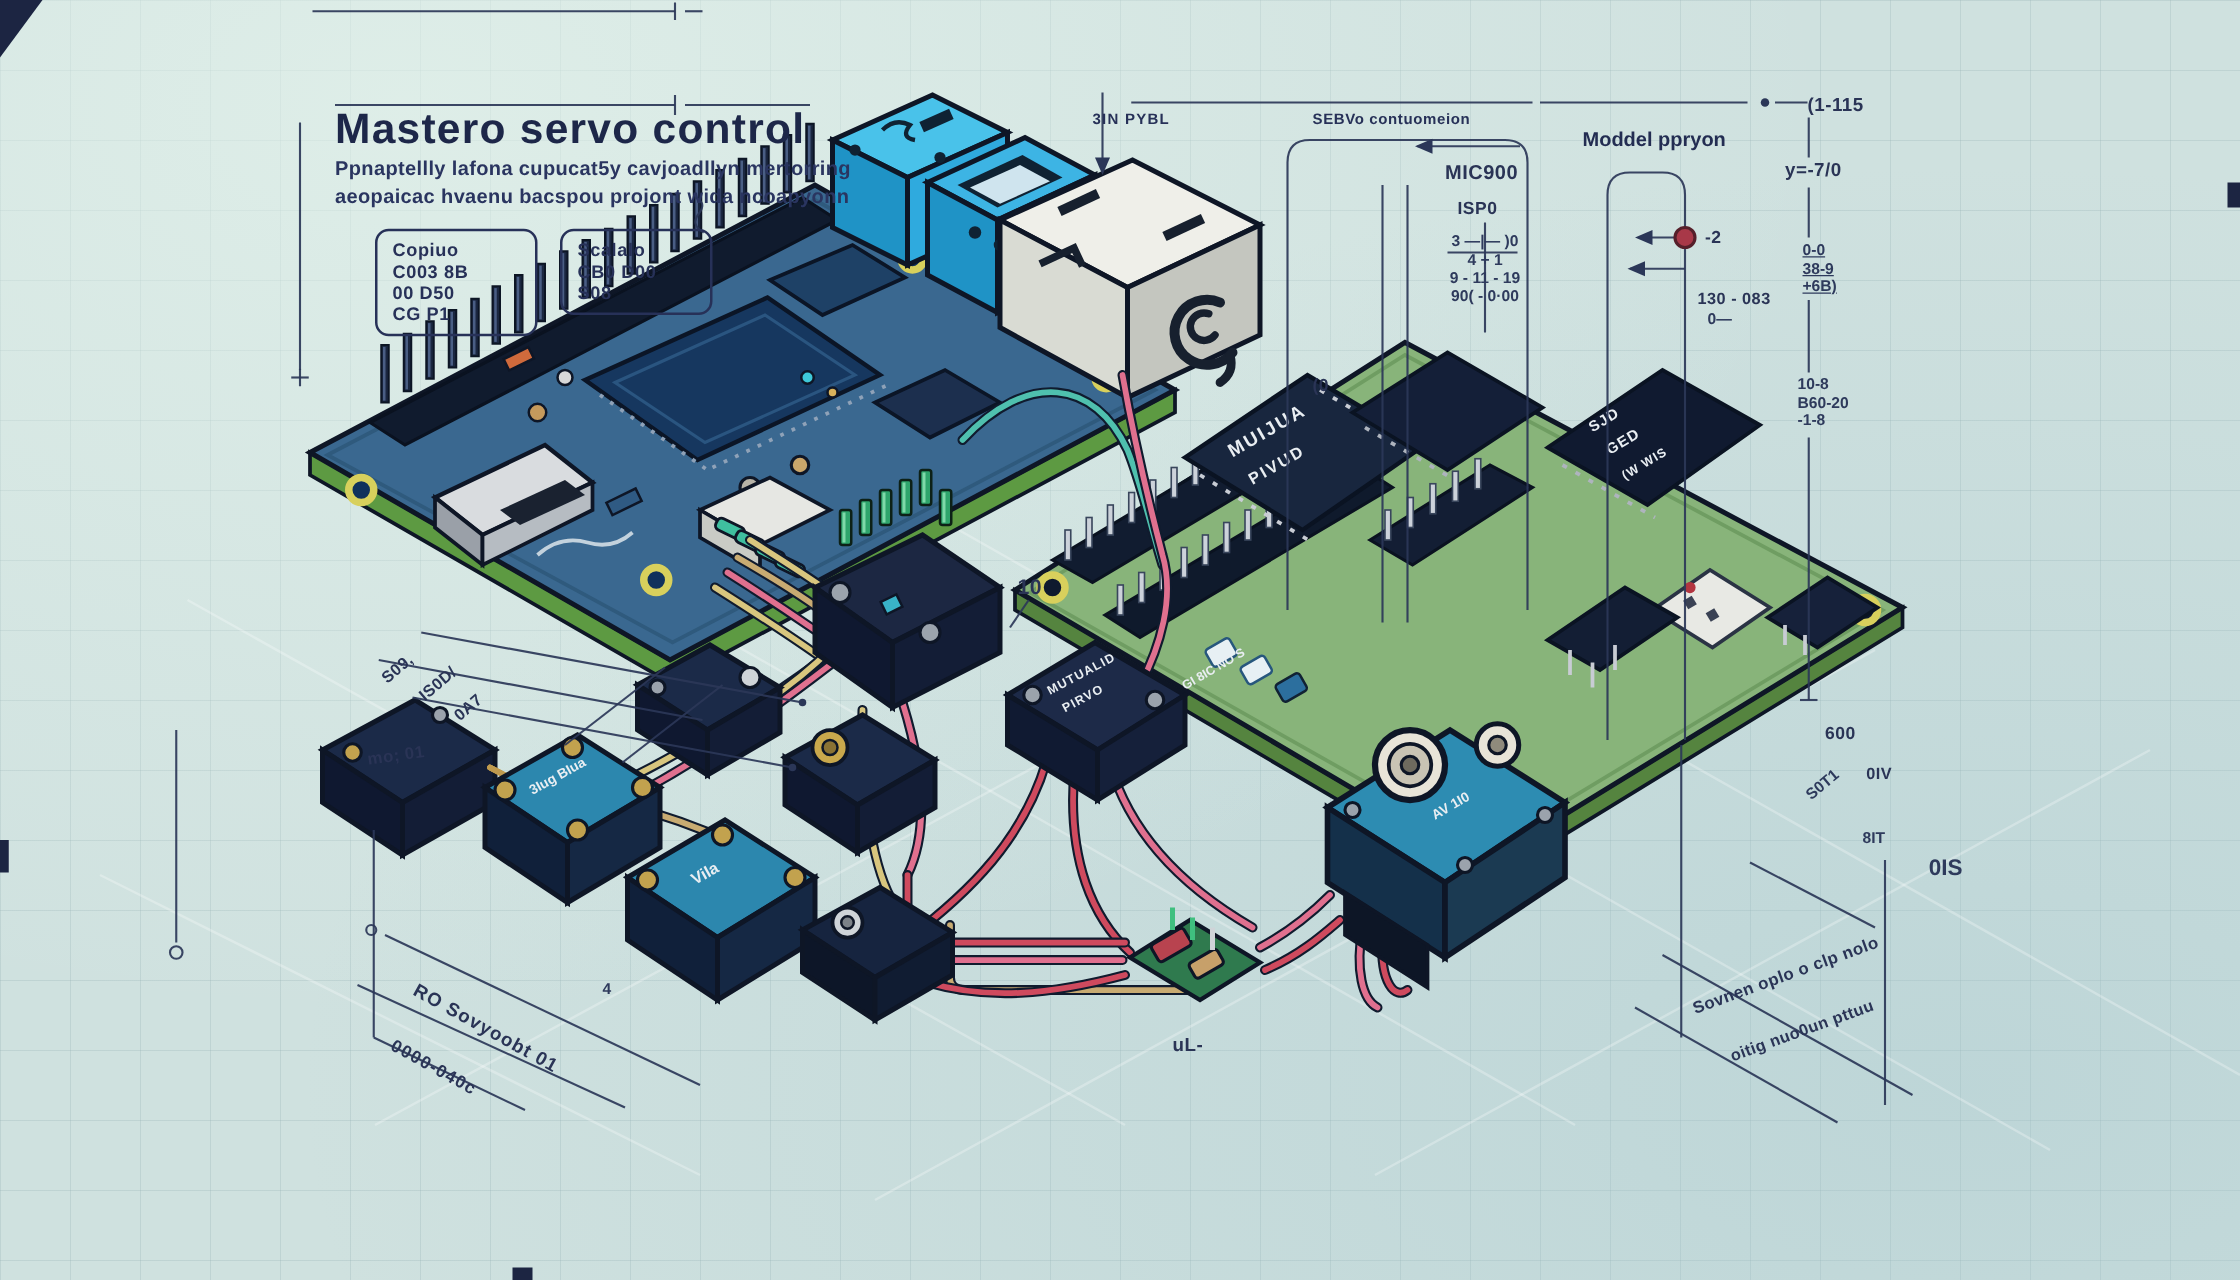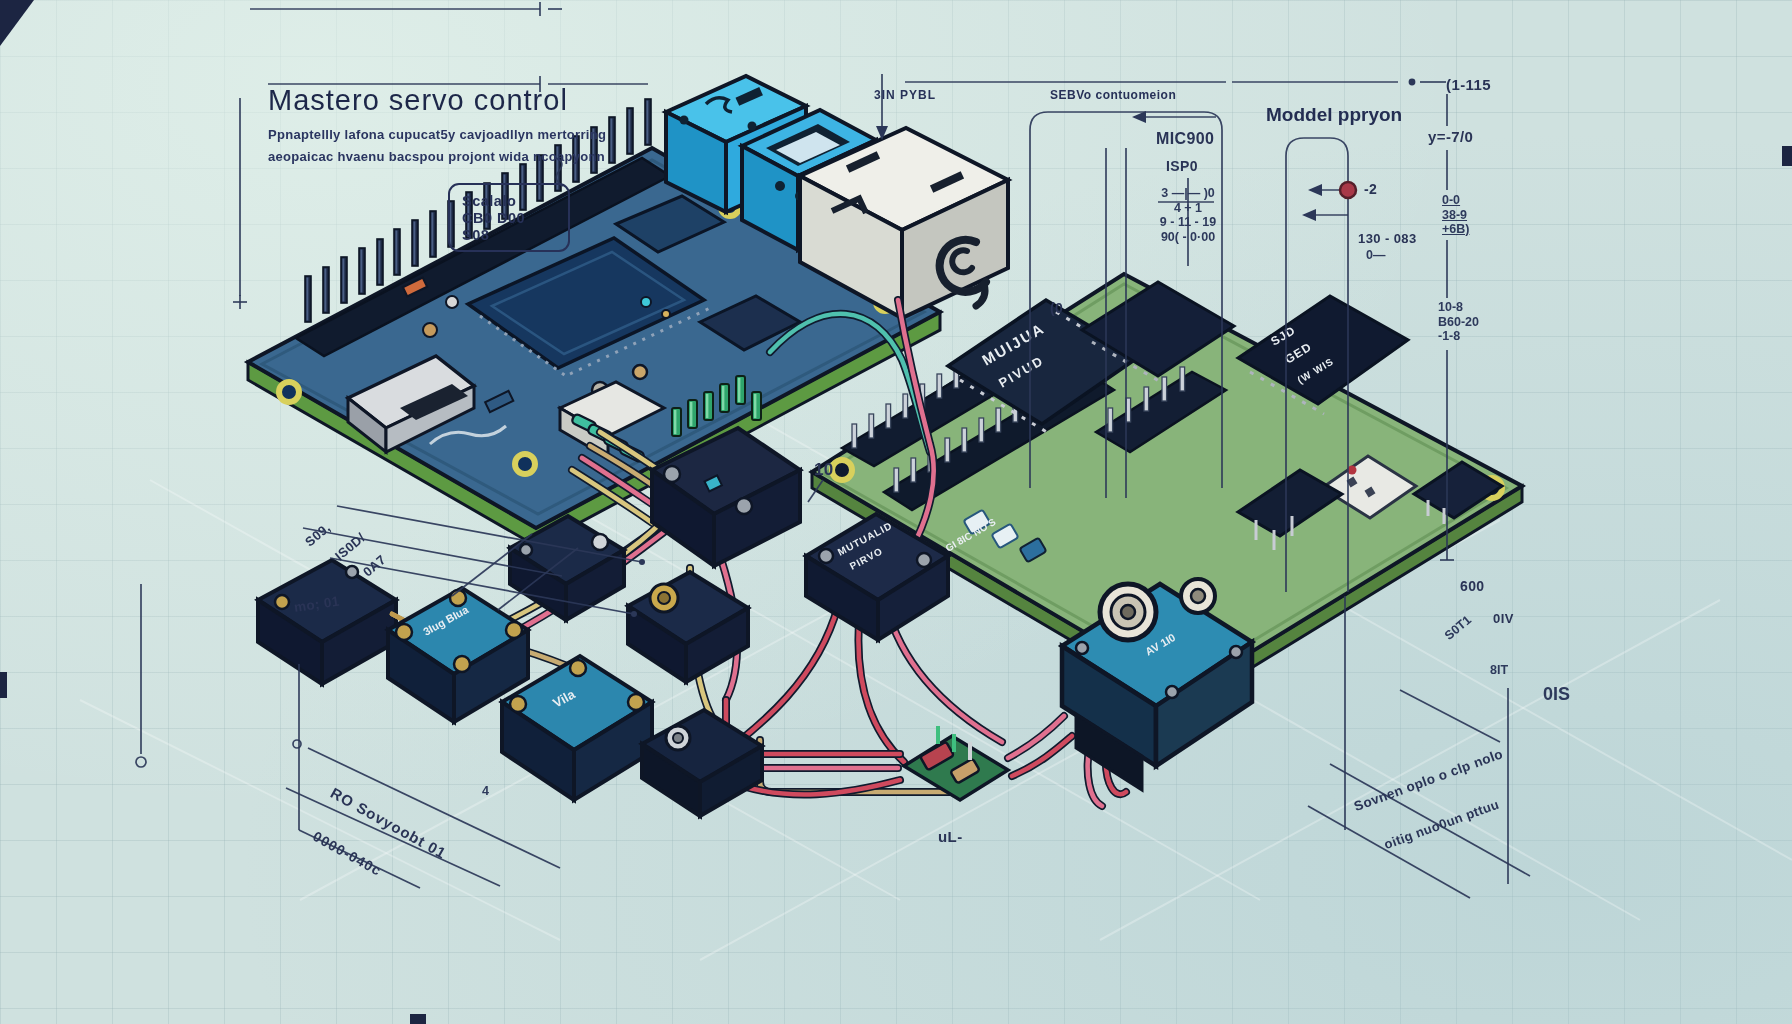--- a/index.html
+++ b/index.html
@@ -9,22 +9,22 @@
     background-color:#cfe1df;
     background-image:
       radial-gradient(ellipse at 18% 8%, rgba(232,246,238,0.6), transparent 55%),
       radial-gradient(ellipse at 88% 85%, rgba(160,195,203,0.38), transparent 60%),
       linear-gradient(rgba(148,176,178,0.28) 1px, transparent 1px),
       linear-gradient(90deg, rgba(148,176,178,0.28) 1px, transparent 1px);
     background-size:auto,auto,56px 56px,56px 56px;
   }
   svg.art{position:absolute;left:0;top:0;}
   .lbl{position:absolute;color:#222c52;white-space:nowrap;transform-origin:left top;}
-  .ttl{font-size:29px;font-weight:normal;letter-spacing:1px;color:#1d2749;}
-  .sub{font-size:13px;font-weight:bold;color:#2a3560;letter-spacing:0.3px;}
+  .ttl{font-size:34px;font-weight:bold;letter-spacing:1px;color:#1d2749;}
+  .sub{font-size:16px;font-weight:bold;color:#2a3560;letter-spacing:0.3px;}
   .boxed{position:absolute;border:2.5px solid #273158;border-radius:11px;padding:8px 10px 6px 12px;color:#273158;}
   .boxed div{font-size:14.5px;font-weight:bold;line-height:17px;letter-spacing:0.5px;}
   .dim{font-size:13px;color:#2a3456;font-weight:bold;letter-spacing:0.4px;}
   .dims{font-size:12.5px;color:#2e3a5c;font-weight:bold;line-height:14px;}
   .toplab{font-size:12px;font-weight:bold;color:#273158;letter-spacing:1px;}
   .stack div{line-height:14.5px;}
 </style>
 </head>
 <body>
 
@@ -520,29 +520,35 @@
     <line class="dl" x1="299" y1="830" x2="420" y2="888"></line>
 
     <line class="dl" x1="823" y1="480" x2="808" y2="502"></line>
   </g>
 </svg>
 
 <div class="lbl ttl" style="left:268px;top:84px;">Mastero servo control</div>
 <div class="lbl sub" style="left:268px;top:127px;">Ppnaptellly lafona cupucat5y cavjoadllyn mertorring</div>
 <div class="lbl sub" style="left:268px;top:149px;">aeopaicac hvaenu bacspou projont wida ncoapyonn</div>
 
+<div class="boxed" style="left:300px;top:183px;width:104px;">
+  <div>Copiuo</div>
+  <div>C003 8B</div>
+  <div>00 D50</div>
+  <div>CG P1</div>
+</div>
 <div class="boxed" style="left:448px;top:183px;width:96px;">
   <div>Scalalo</div>
   <div>CB0 D00</div>
   <div>S08</div>
 </div>
 
 <div class="lbl toplab" style="left:874px;top:88px;">3IN PYBL</div>
 <div class="lbl toplab" style="left:1050px;top:88px;letter-spacing:0.5px;">SEBVo contuomeion</div>
-<div class="lbl" style="left:1266px;top:104px;font-size:19px;font-weight:bold;color:#232d52;">Moddel ppryon</div>
+<div class="lbl" style="left:1266px;top:104px;font-size:16px;font-weight:bold;color:#232d52;">Moddel ppryon</div>
 
 <div class="lbl dim" style="left:1156px;top:130px;font-size:16px;">MIC900</div>
 <div class="lbl dim" style="left:1166px;top:158px;font-size:14px;">ISP0</div>
 <div class="lbl dims stack" style="left:1150px;top:186px;text-align:center;width:76px;">
   <div>3 —|— )0</div>
   <div>4 + 1</div>
   <div>9 - 11 - 19</div>
   <div>90( - 0·00</div>
 </div>
 

